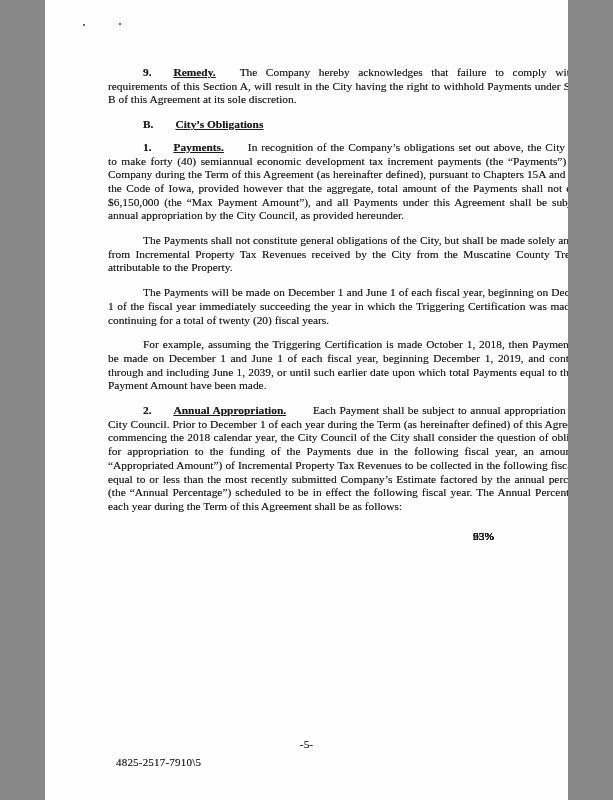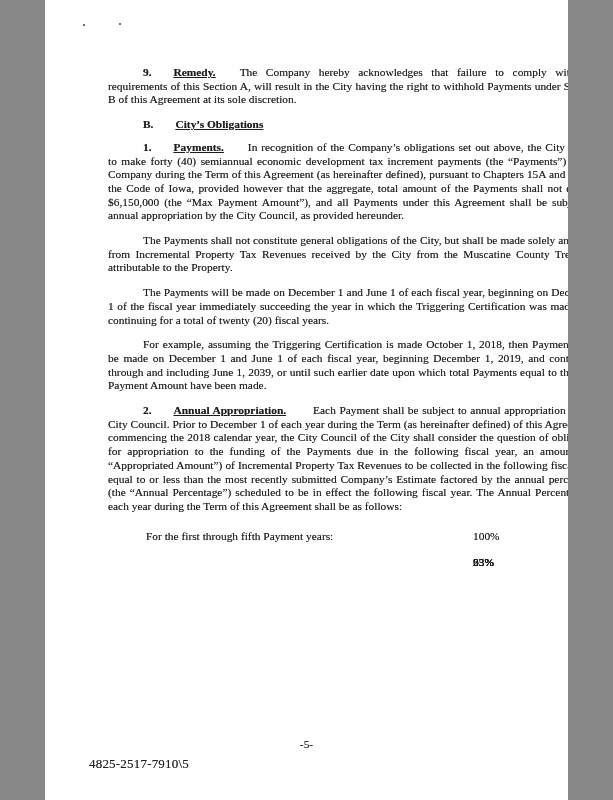--- a/index.html
+++ b/index.html
@@ -56,23 +56,23 @@
   .page-number {
     position: absolute;
     left: 0;
     right: 0;
     top: 738px;
     text-align: center;
     font-size: 11.4px;
   }
   .doc-id {
     position: absolute;
-    left: 44px;
+    left: 71px;
     top: 756px;
-    font-size: 13px;
+    font-size: 11px;
     letter-spacing: 0.2px;
     color: #222;
   }
   .speck {
     position: absolute;
     background: #3a3a3a;
     border-radius: 50%;
   }
   .speck-1 { left: 38px; top: 24px; width: 2px; height: 2px; }
   .speck-2 { left: 74px; top: 23px; width: 2px; height: 2px; }
@@ -95,24 +95,20 @@
     <p class="para">The Payments shall not constitute general obligations of the City, but shall be made solely and only from Incremental Property Tax Revenues received by the City from the Muscatine County Treasurer attributable to the Property.</p>
 
     <p class="para">The Payments will be made on December 1 and June 1 of each fiscal year, beginning on December 1 of the fiscal year immediately succeeding the year in which the Triggering Certification was made, and continuing for a total of twenty (20) fiscal years.</p>
 
     <p class="para">For example, assuming the Triggering Certification is made October 1, 2018, then Payments will be made on December 1 and June 1 of each fiscal year, beginning December 1, 2019, and continuing through and including June 1, 2039, or until such earlier date upon which total Payments equal to the Max Payment Amount have been made.</p>
 
     <p class="para"><span class="pnum">2.</span><span class="tab tab-a"></span><span class="phead">Annual Appropriation.</span><span class="tab tab-c"></span><span>Each Payment shall be subject to annual appropriation by the City Council.  Prior to December 1 of each year during the Term (as hereinafter defined) of this Agreement, commencing the 2018 calendar year, the City Council of the City shall consider the question of obligating for appropriation to the funding of the Payments due in the following fiscal year, an amount (the “Appropriated Amount”) of Incremental Property Tax Revenues to be collected in the following fiscal year equal to or less than the most recently submitted Company’s Estimate factored by the annual percentage (the “Annual Percentage”) scheduled to be in effect the following fiscal year.  The Annual Percentage in each year during the Term of this Agreement shall be as follows:</span></p>
 
     <div class="schedule">
       <div class="schedule-row">
-        <span>For the first through fifth Payment years:</span>
-        <span class="schedule-value">100%</span>
-      </div>
-      <div class="schedule-row">
         <span class="schedule-value">95%</span>
       </div>
       <div class="schedule-row">
         <span class="schedule-value">63%</span>
       </div>
       <div class="schedule-row">
         <span class="schedule-value">23%</span>
       </div>
     </div>
 

